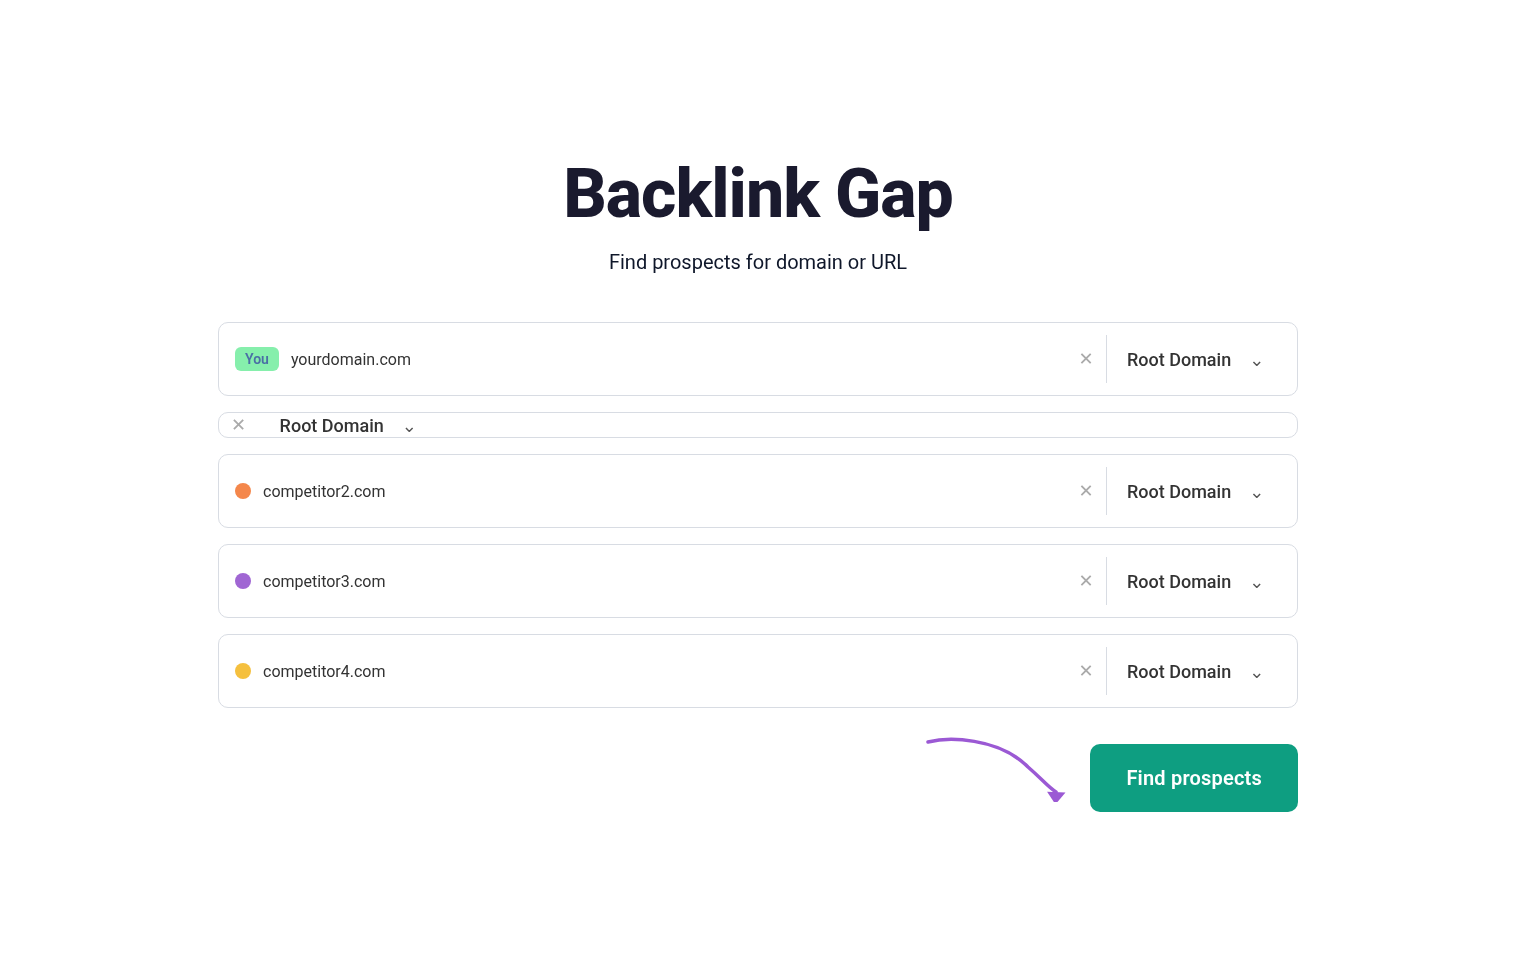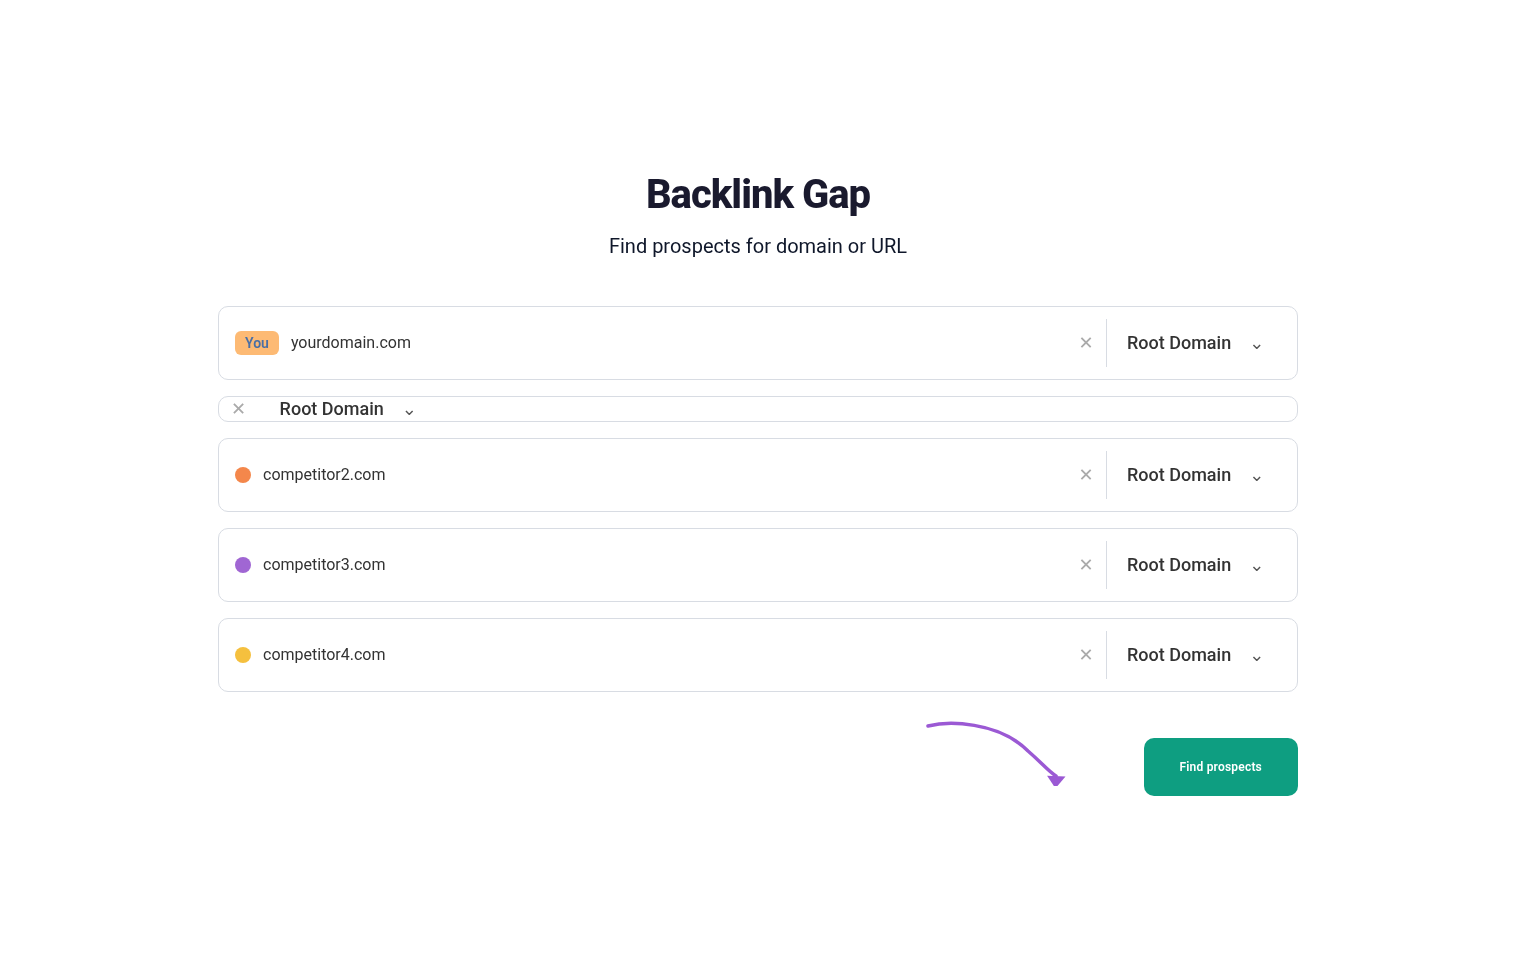--- a/index.html
+++ b/index.html
@@ -9,21 +9,21 @@
       font-family: -apple-system, BlinkMacSystemFont, 'Segoe UI', Roboto, sans-serif;
       display: flex;
       flex-direction: column;
       align-items: center;
       justify-content: center;
       min-height: 100vh;
       padding: 40px 20px;
     }
 
     .page-title {
-      font-size: 40px;
+      font-size: 68px;
       font-weight: 800;
       color: #1a1a2e;
       text-align: center;
       margin-bottom: 16px;
       letter-spacing: -1px;
     }
 
     .page-subtitle {
       font-size: 20px;
       color: #0f172a;
@@ -52,21 +52,21 @@
     .input-left {
       flex: 1;
       display: flex;
       align-items: center;
       padding: 0 16px;
       gap: 12px;
       min-height: 72px;
     }
 
     .you-badge {
-      background: #fdba74;
+      background: #86efac;
       color: #4a6fa5;
       font-size: 14px;
       font-weight: 600;
       padding: 4px 10px;
       border-radius: 6px;
       white-space: nowrap;
       flex-shrink: 0;
     }
 
     .dot {
@@ -144,21 +144,21 @@
       bottom: 10px;
       width: 160px;
       height: 70px;
     }
 
     .find-prospects-btn {
       background: #0e9e81;
       color: #fff;
       border: none;
       border-radius: 10px;
-      font-size: 12px;
+      font-size: 20px;
       font-weight: 600;
       padding: 22px 36px;
       cursor: pointer;
       font-family: inherit;
       letter-spacing: 0.2px;
       position: relative;
       z-index: 1;
     }
   </style>
 </head>

